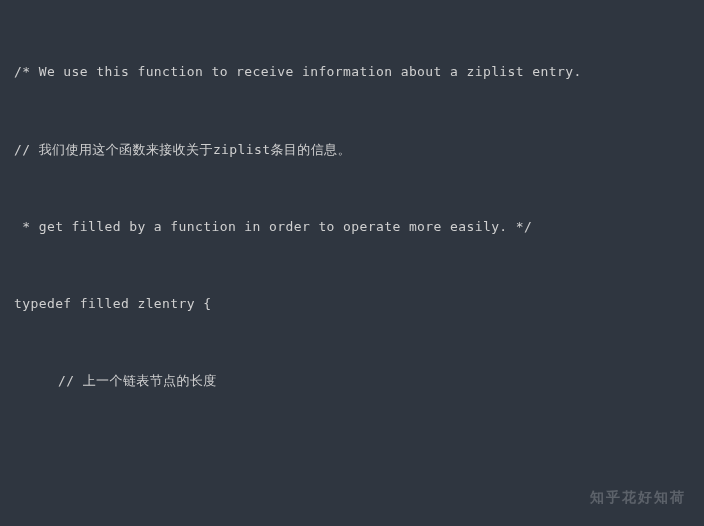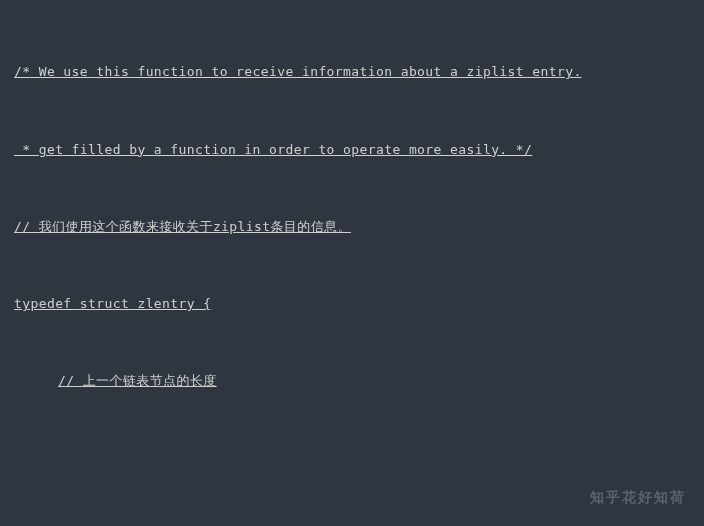--- a/index.html
+++ b/index.html
@@ -10,42 +10,42 @@
     font-size: 13px;
     line-height: 1.98;
     padding: 8px 14px;
     width: 704px;
     height: 526px;
     overflow: hidden;
     position: relative;
     letter-spacing: 0.4px;
   }
   .code-block { white-space: pre; }
-  .line { display: block; text-decoration: underline; }
+  .line { display: block; }
   .indent { padding-left: 44px; }
   .watermark {
     position: absolute;
     right: 18px;
     bottom: 14px;
     color: rgba(255,255,255,0.22);
     font-family: Liberation Serif, serif;
     font-size: 14px;
     font-weight: 600;
     letter-spacing: 2px;
     pointer-events: none;
   }
 </style>
 </head>
 <body>
 
 <div class="code-block">
   <span class="line">/* We use this function to receive information about a ziplist entry.</span>
+  <span class="line">// 我们使用这个函数来接收关于ziplist条目的信息。</span>
   <span class="line"> * get filled by a function in order to operate more easily. */</span>
-  <span class="line">// 我们使用这个函数来接收关于ziplist条目的信息。</span>
-  <span class="line">typedef struct zlentry {</span>
+  <span class="line">typedef filled zlentry {</span>
   <span class="line indent">// 上一个链表节点的长度</span>
   
   
   
   
   
   
   
   
   

